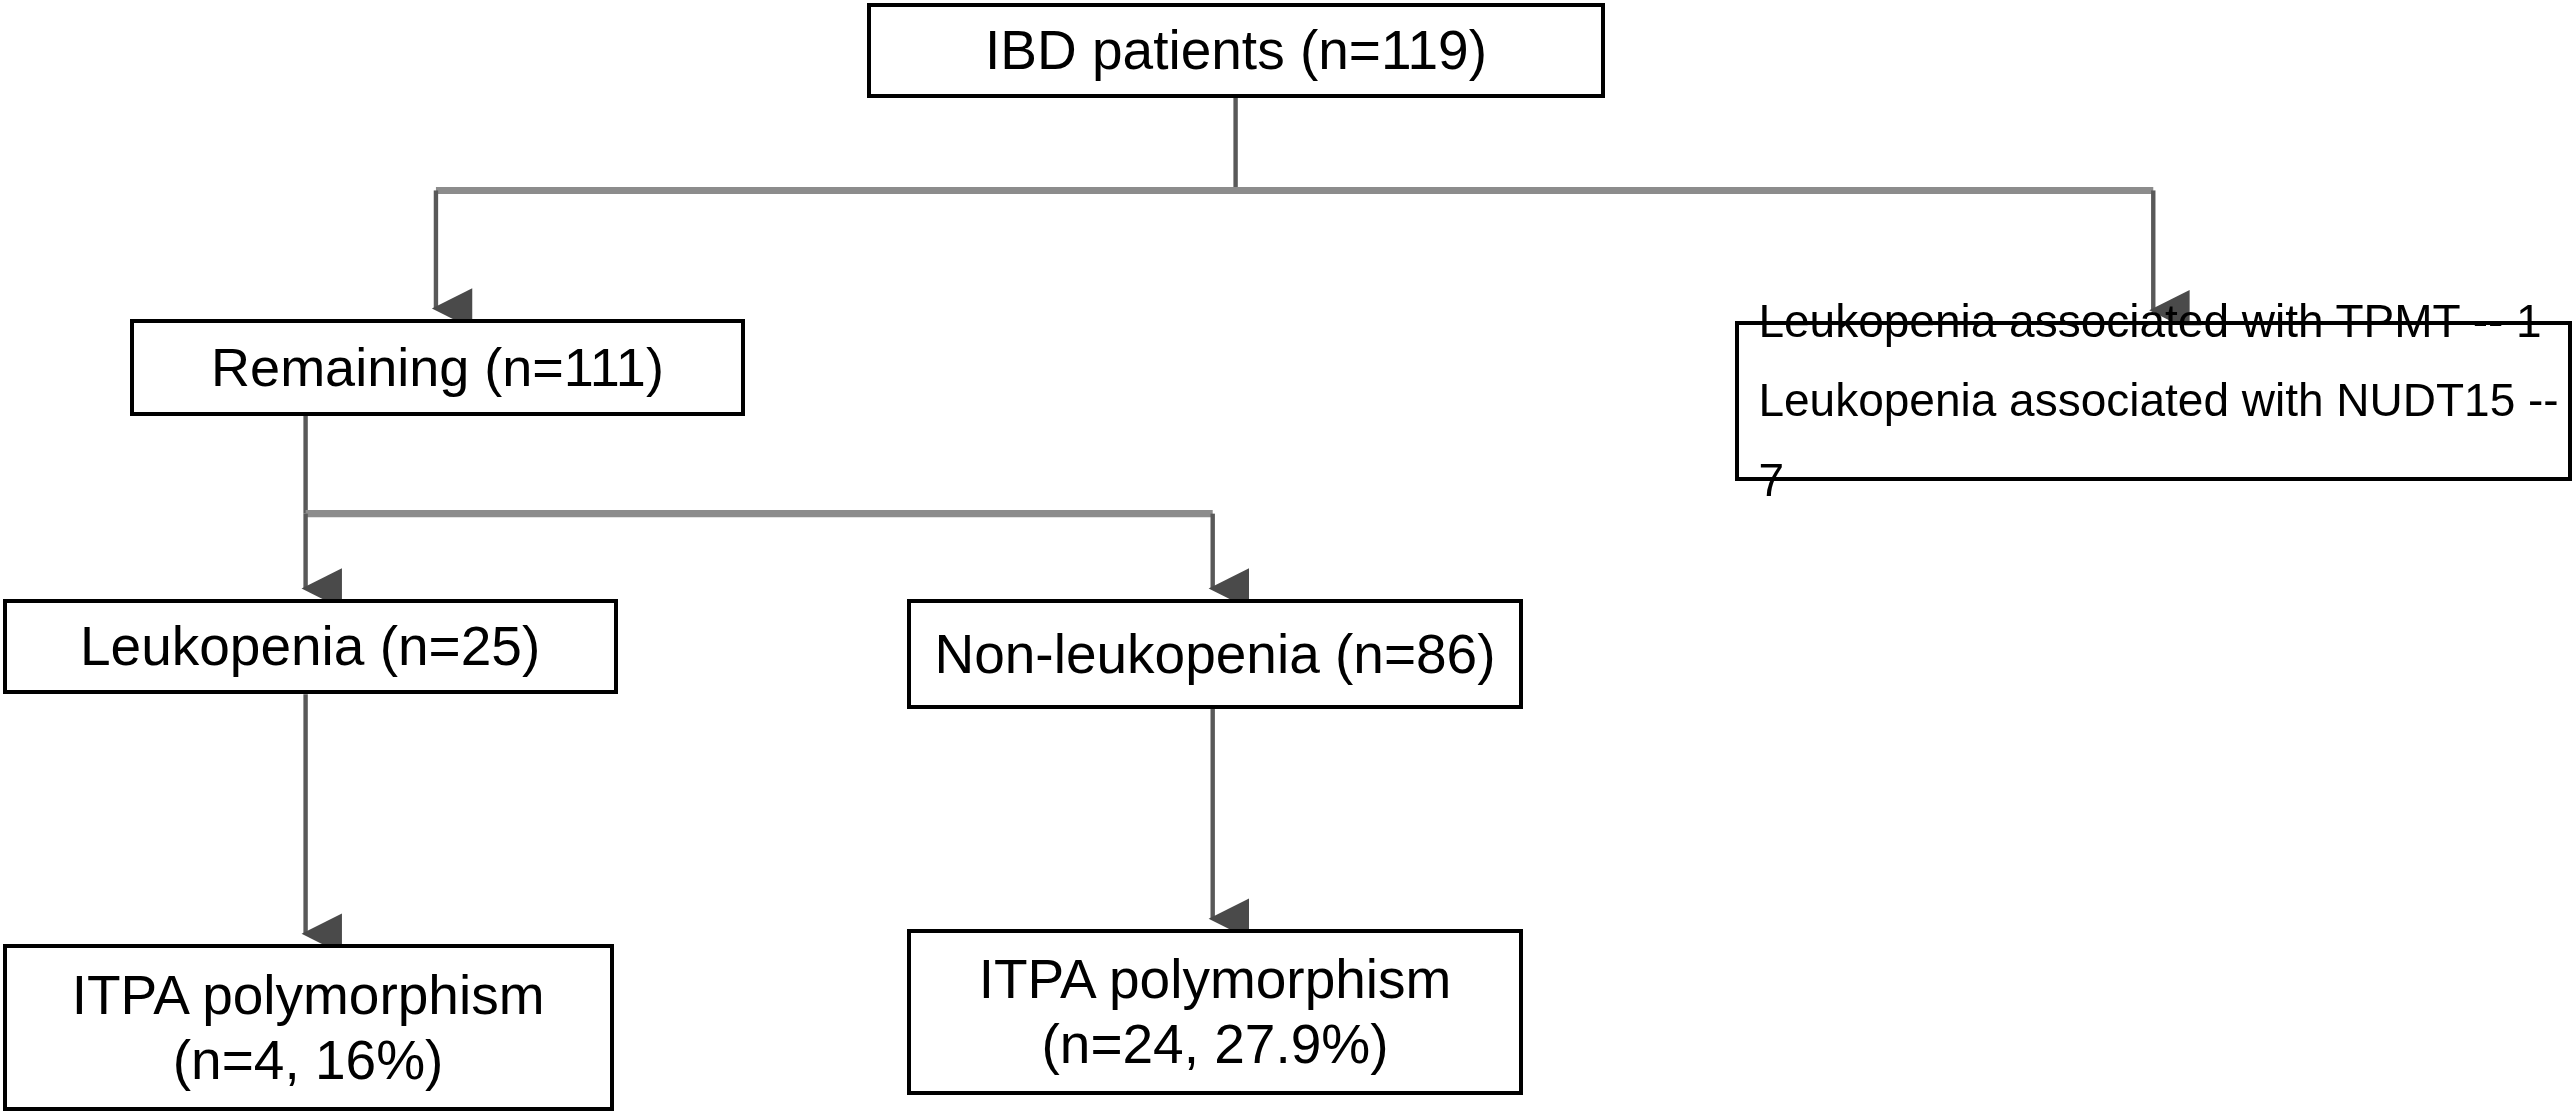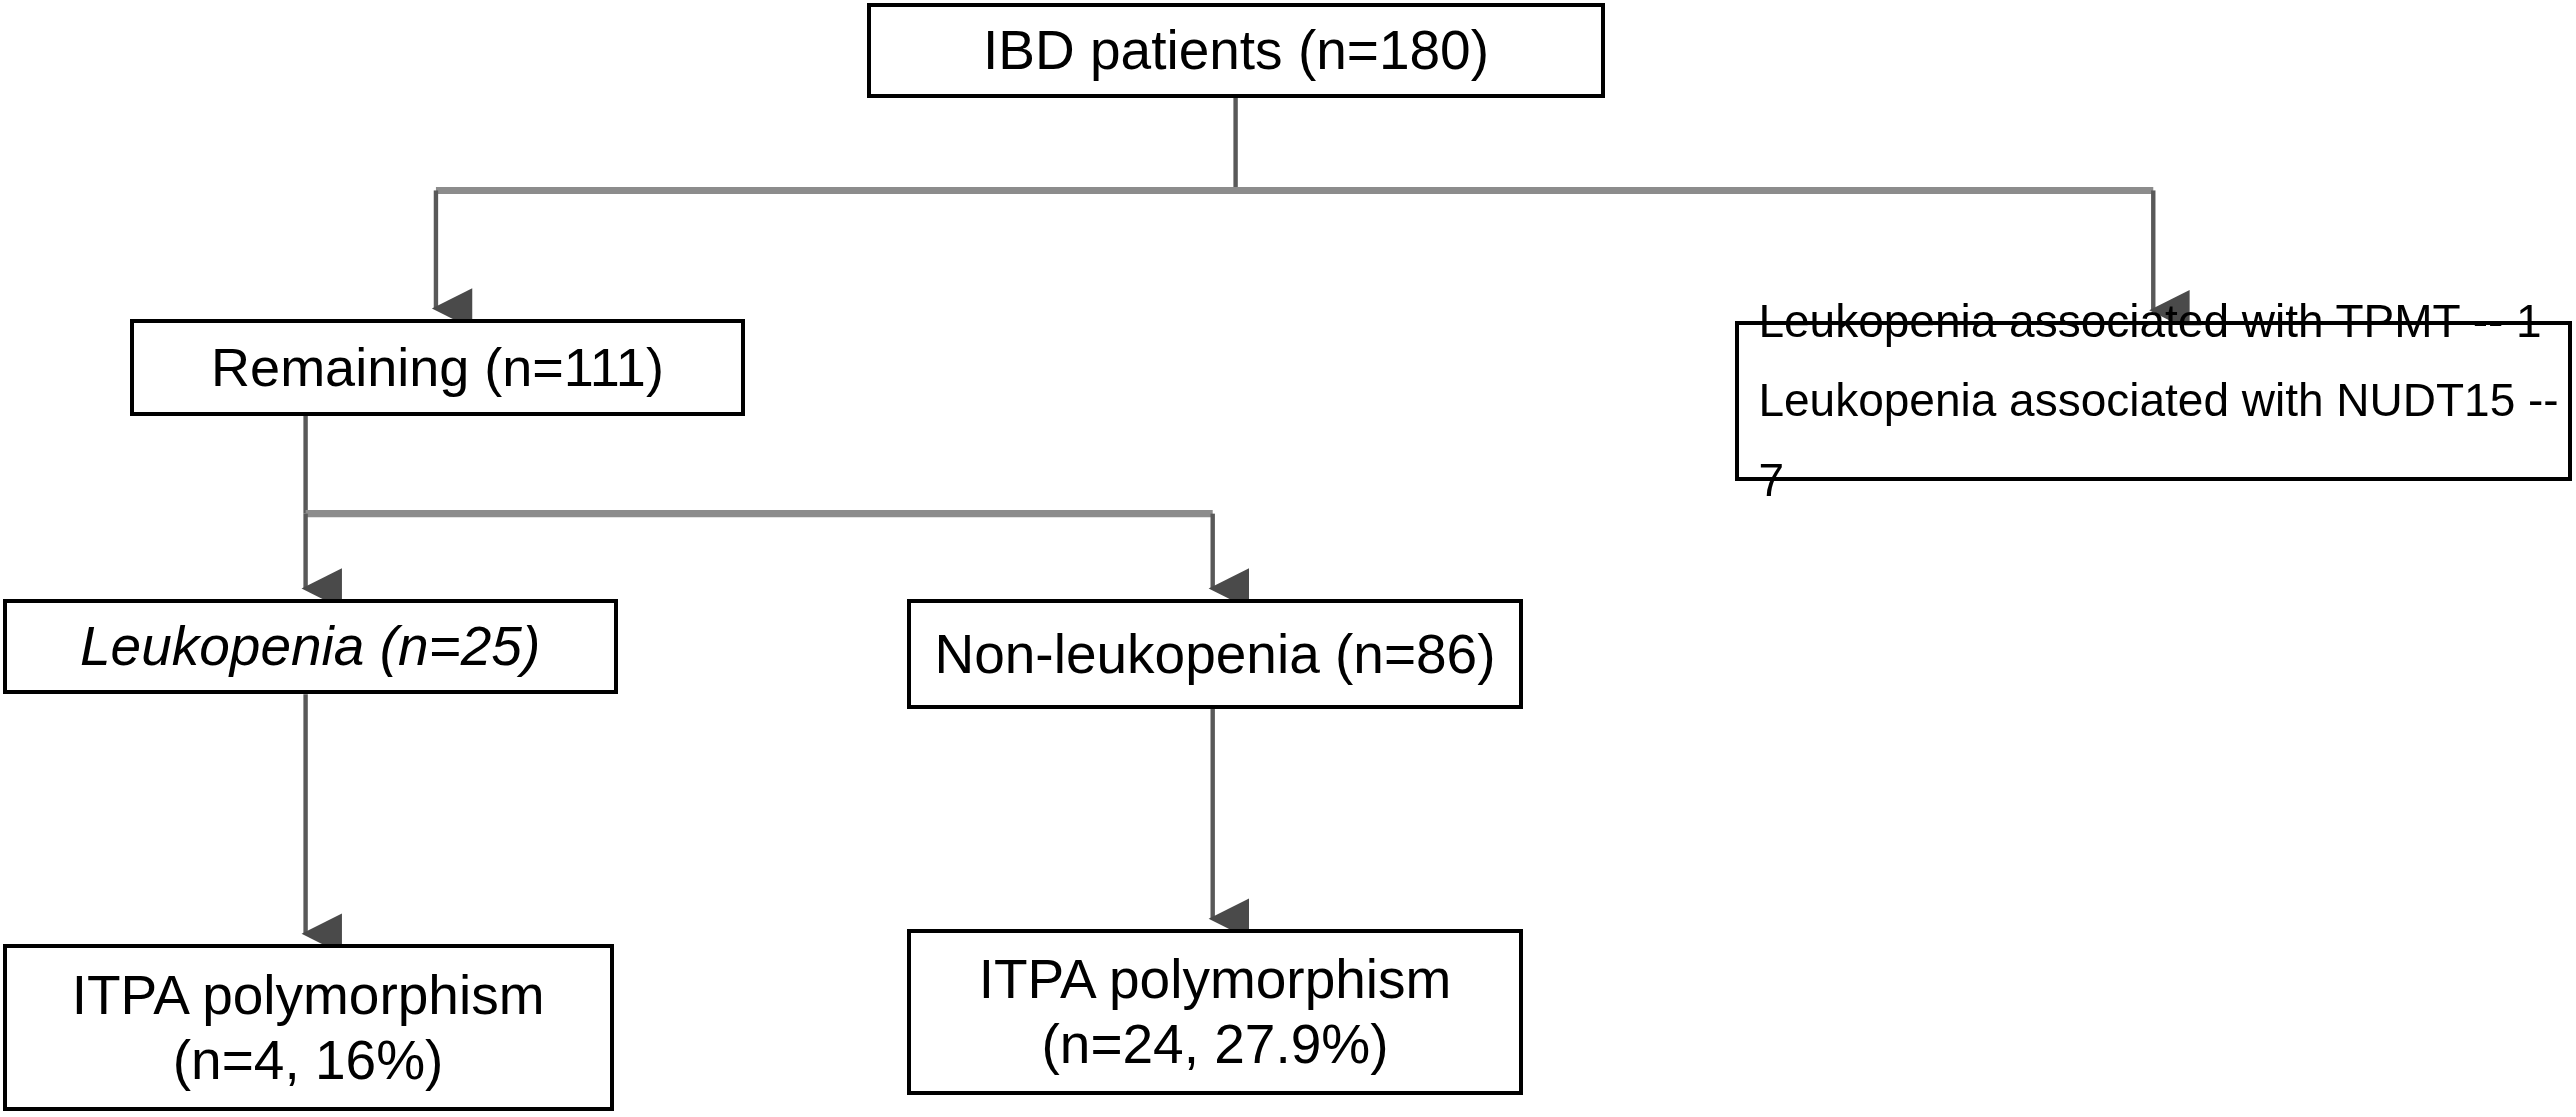--- a/index.html
+++ b/index.html
@@ -63,21 +63,20 @@
     text-align: left;
   }
   #node-excluded .label {
     padding-left: 19.4px;
     line-height: 1.72;
   }
   #node-leukopenia {
     left: 2.6px;   top: 599px;
     width: 615px; height: 95px;
     font-size: 55px;
-    font-style: italic;
   }
   #node-nonleukopenia {
     left: 907px; top: 599px;
     width: 616px; height: 110px;
     font-size: 55px;
   }
   #node-itpa-left {
     left: 2.6px;   top: 944px;
     width: 611px; height: 167px;
     font-size: 55px;
@@ -115,21 +114,21 @@
     <path d="M 347 583 L 347 668" stroke="#595959" stroke-width="5" fill="none" marker-end="url(#arrow)"></path>
 
     <path d="M 1377 583 L 1377 668" stroke="#595959" stroke-width="5" fill="none" marker-end="url(#arrow)"></path>
 
     <path d="M 347 788 L 347 1060" stroke="#595959" stroke-width="5" fill="none" marker-end="url(#arrow)"></path>
 
     <path d="M 1377 790 L 1377 1043" stroke="#595959" stroke-width="5" fill="none" marker-end="url(#arrow)"></path>
   </svg>
 
   <div class="node" id="node-root">
-    <span class="label">IBD patients (n=180)</span>
+    <span class="label">IBD patients (n=119)</span>
   </div>
 
   <div class="node" id="node-remaining">
     <span class="label">Remaining (n=111)</span>
   </div>
 
   <div class="node" id="node-excluded">
     <span class="label"><span>Leukopenia associated with TPMT -- 1</span><br><span>Leukopenia associated with NUDT15 -- 7</span></span>
   </div>
 

